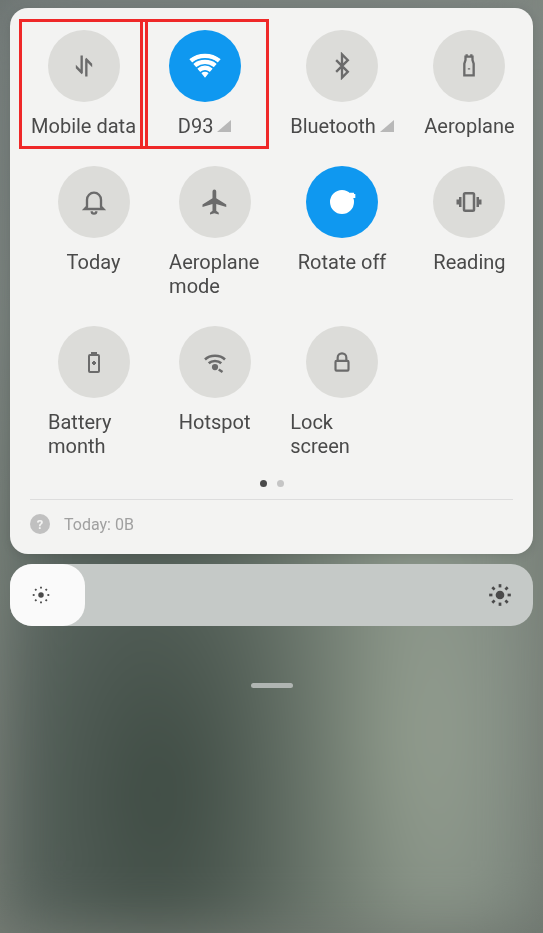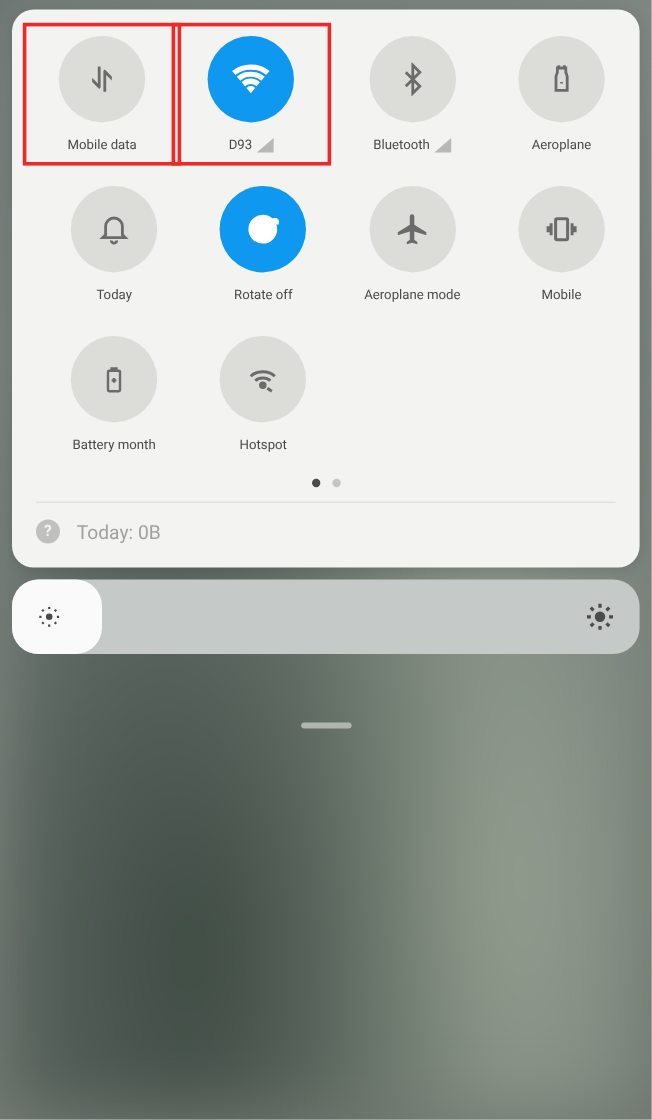--- a/index.html
+++ b/index.html
@@ -64,21 +64,21 @@
       background: #0f98f0;
     }
     .circle.active svg {
       fill: #fff;
       stroke: #fff;
     }
     .label-row {
       display: flex;
       align-items: center;
       gap: 4px;
-      font-size: 11px;
+      font-size: 20px;
       color: #4a4a4a;
     }
     .signal-mini {
       width: 0;
       height: 0;
       border-style: solid;
       border-width: 0 0 12px 14px;
       border-color: transparent transparent #b8b8b8 transparent;
     }
     .dots {
@@ -213,47 +213,47 @@
     <div class="tile">
       <div class="circle">
         <svg width="28" height="28" viewBox="0 0 24 24" fill="none" stroke="#6b6b6b" stroke-width="2">
             <path d="M18 16v-6a6 6 0 10-12 0v6l-2 2h16l-2-2zM10 20a2 2 0 004 0"></path>
           </svg>
       </div>
       <div class="label-row">Today</div>
     </div>
 
     <div class="tile">
+      <div class="circle">
+        <svg width="30" height="30" viewBox="0 0 24 24" fill="#6b6b6b">
+            <path d="M21 16v-2l-8-5V3.5a1.5 1.5 0 00-3 0V9l-8 5v2l8-2.5V19l-2 1.5V22l3.5-1 3.5 1v-1.5L13 19v-5.5l8 2.5z"></path>
+          </svg>
+      </div>
+      <div class="label-row">Aeroplane mode</div>
+    </div>
+
+    <div class="tile">
       <div class="circle active">
         <svg width="32" height="32" viewBox="0 0 24 24" fill="none" stroke="#fff" stroke-width="2">
             <circle cx="12" cy="12" r="8"></circle>
             <path d="M12 9v-1a2 2 0 00-4 0v1m-1 0h6v5H7V9z" fill="#fff" stroke="none" transform="translate(2,0)"></path>
             <path d="M19 8l2-2m0 0v3m0-3h-3"></path>
           </svg>
       </div>
       <div class="label-row">Rotate off</div>
     </div>
 
     <div class="tile">
       <div class="circle">
-        <svg width="30" height="30" viewBox="0 0 24 24" fill="#6b6b6b">
-            <path d="M21 16v-2l-8-5V3.5a1.5 1.5 0 00-3 0V9l-8 5v2l8-2.5V19l-2 1.5V22l3.5-1 3.5 1v-1.5L13 19v-5.5l8 2.5z"></path>
-          </svg>
-      </div>
-      <div class="label-row">Aeroplane mode</div>
-    </div>
-
-    <div class="tile">
-      <div class="circle">
         <svg width="30" height="30" viewBox="0 0 24 24" fill="none" stroke="#6b6b6b" stroke-width="2">
             <rect x="8" y="5" width="8" height="14" rx="1"></rect>
             <path d="M5 8v8M3 10v4M19 8v8M21 10v4"></path>
           </svg>
       </div>
-      <div class="label-row">Mobile</div>
+      <div class="label-row">Reading</div>
     </div>
 
     <div class="tile">
       <div class="circle">
         <svg width="24" height="30" viewBox="0 0 24 24" fill="none" stroke="#6b6b6b" stroke-width="2">
             <rect x="7" y="5" width="10" height="17" rx="1"></rect>
             <path d="M10 3h4v2h-4zM12 11v4m-2-2h4"></path>
           </svg>
       </div>
       <div class="label-row">Battery month</div>
@@ -264,20 +264,29 @@
       <div class="circle">
         <svg width="30" height="30" viewBox="0 0 24 24" fill="none" stroke="#6b6b6b" stroke-width="2">
             <path d="M4 10c4-4 12-4 16 0M7 13c2.5-2.5 7.5-2.5 10 0"></path>
             <circle cx="12" cy="16" r="1.5" fill="#6b6b6b"></circle>
             <path d="M15 18l3 2"></path>
           </svg>
       </div>
       <div class="label-row">Hotspot</div>
     </div>
 
+    <div class="tile">
+      <div class="circle">
+        <svg width="26" height="26" viewBox="0 0 24 24" fill="none" stroke="#6b6b6b" stroke-width="2">
+            <rect x="6" y="11" width="12" height="9" rx="1"></rect>
+            <path d="M8 11V8a4 4 0 018 0v3"></path>
+          </svg>
+      </div>
+      <div class="label-row">Lock screen</div>
+    </div>
 
   </div>
 
   <div class="dots">
     <div class="dot active"></div>
     <div class="dot"></div>
   </div>
 
   <div class="divider"></div>
 

